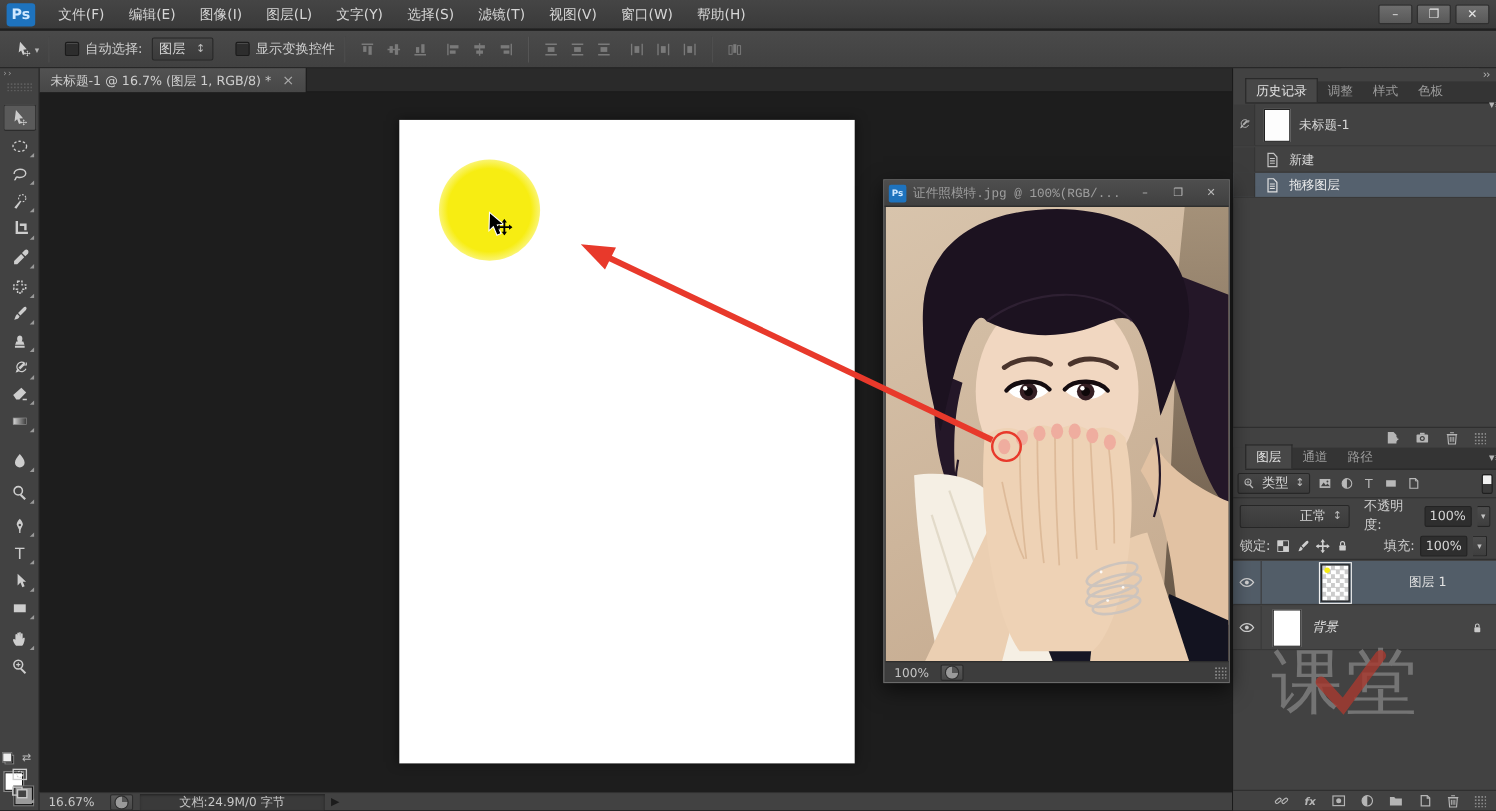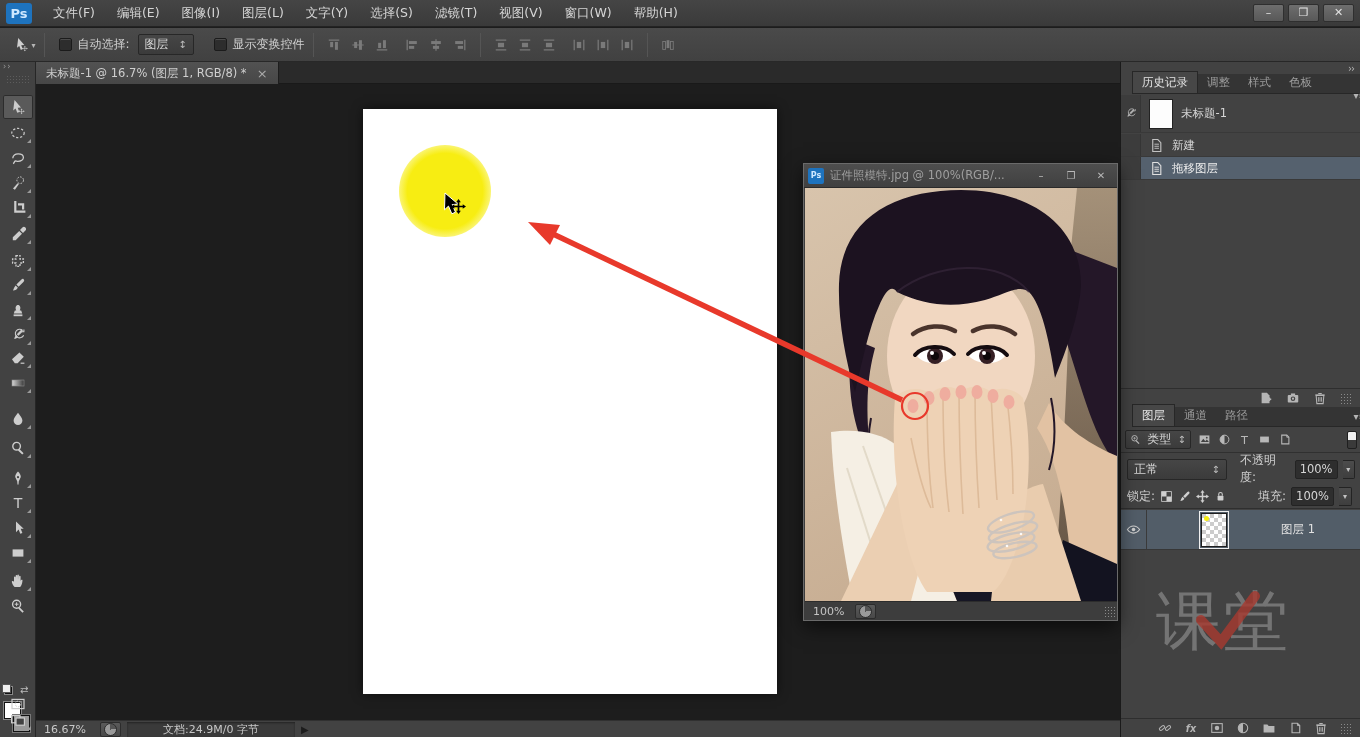--- a/index.html
+++ b/index.html
@@ -50,21 +50,21 @@
   .statusbar{left:36px;top:720px;width:1084px;height:17px;background:#424242;border-top:1px solid #303030;display:flex;align-items:center;color:#c8c8c8;font-size:11px;}
   .sb-zoom{margin-left:8px;width:56px;}
   .pie{width:13px;height:13px;border-radius:50%;background:conic-gradient(#555 0 90deg,#9a9a9a 90deg 360deg);border:1px solid #2e2e2e;}
   .pie-tile{width:21px;height:15px;background:linear-gradient(#5a5a5a,#484848);border:1px solid #2c2c2c;border-radius:2px;display:flex;align-items:center;justify-content:center;margin-right:6px;}
   .sb-field{width:168px;height:15px;background:#3a3a3a;box-shadow:inset 0 1px 2px rgba(0,0,0,.4);display:flex;align-items:center;justify-content:center;}
   .sb-arrow{color:#1c1c1c;font-size:10px;margin-left:6px;}
   
   .floatwin{left:803px;top:163px;width:315px;height:458px;background:#3c3c3c;border:1px solid #6a6a6a;box-shadow:0 6px 18px rgba(0,0,0,.6);z-index:20;}
   .fw-title{height:24px;background:linear-gradient(#4e4e4e,#404040);border-bottom:1px solid #2a2a2a;display:flex;align-items:center;gap:6px;padding:0 4px;}
   .fw-ps{width:16px;height:16px;background:#1e73be;border-radius:2px;color:#cfe8ff;font-size:8px;font-weight:bold;display:flex;align-items:center;justify-content:center;}
-  .fw-text{color:#9e9e9e;font-size:11.5px;white-space:nowrap;overflow:hidden;flex:1;}
+  .fw-text{color:#9e9e9e;font-size:11.5px;white-space:nowrap;overflow:hidden;flex:1;font-family:Liberation Mono, monospace;}
   .fw-btn{width:24px;height:16px;color:#b9b9b9;font-size:10px;text-align:center;line-height:15px;}
   .fw-photo{position:absolute;left:1px;top:24px;width:312px;height:413px;overflow:hidden;}
   .fw-status{position:absolute;left:1px;top:437px;width:312px;height:19px;background:#3d3d3d;border-top:1px solid #2c2c2c;display:flex;align-items:center;color:#c4c4c4;font-size:11px;}
   .grip{width:11px;height:11px;background:radial-gradient(#8a8a8a 1px,transparent 1px);background-size:3px 3px;}
   
   .rightcol{left:1120px;top:62px;width:240px;height:675px;background:#424242;border-left:1px solid #1a1a1a;}
   .collapse{position:absolute;right:6px;top:1px;color:#b5b5b5;font-size:10px;letter-spacing:-1px;}
   .ptabs{position:absolute;left:11px;width:240px;height:20px;background:#343434;border-bottom:1px solid #272727;display:flex;align-items:flex-end;}
   .ptab{padding:3px 9px 3px;font-size:11.5px;color:#9d9d9d;}
   .ptab.on{background:#474747;color:#e4e4e4;border:1px solid #272727;border-bottom:none;}
@@ -705,21 +705,21 @@
         </svg>
       <svg>
           <use href="#i-rect"></use>
         </svg>
       <svg>
           <use href="#i-newlayer"></use>
         </svg>
       <span class="toggle"></span>
     </div>
     <div class="blend-row" style="top:394px;height:26px">
-      <span class="dd" style="width:104px;justify-content:space-between">
+      <span class="dd" style="width:104px;justify-content:flex-end">
         <span>正常</span>
           <span class="updown">↕</span>
       </span>
       <span class="opt-label" style="margin-left:8px">不透明度:</span>
       <span class="val-box">100%</span>
       <span class="val-caret">▾</span>
     </div>
     <div class="lock-row" style="top:422px;height:25px;border-bottom:1px solid #2f2f2f">
       <span class="opt-label">锁定:</span>
       <svg class="ic" style="width:13px;height:13px">
@@ -742,20 +742,32 @@
       <span class="leye">
           <svg class="ic">
             <use href="#i-eye"></use>
           </svg>
         </span>
       <span class="lthumb checker">
           <span class="dot"></span>
         </span>
       <span class="lname">图层 1</span>
     </div>
+    <div class="lrow" style="top:489px">
+      <span class="leye">
+          <svg class="ic">
+            <use href="#i-eye"></use>
+          </svg>
+        </span>
+      <span class="lthumb whitethumb"></span>
+      <span class="lname it">背景</span>
+      <svg class="ic llock" style="width:12px;height:12px;color:#c9c9c9">
+          <use href="#i-lock"></use>
+        </svg>
+    </div>
     <div class="pfoot" style="top:656px;gap:12px">
       <svg>
           <use href="#i-chain"></use>
         </svg>
       <svg>
           <use href="#i-fx"></use>
         </svg>
       <svg>
           <use href="#i-mask"></use>
         </svg>

